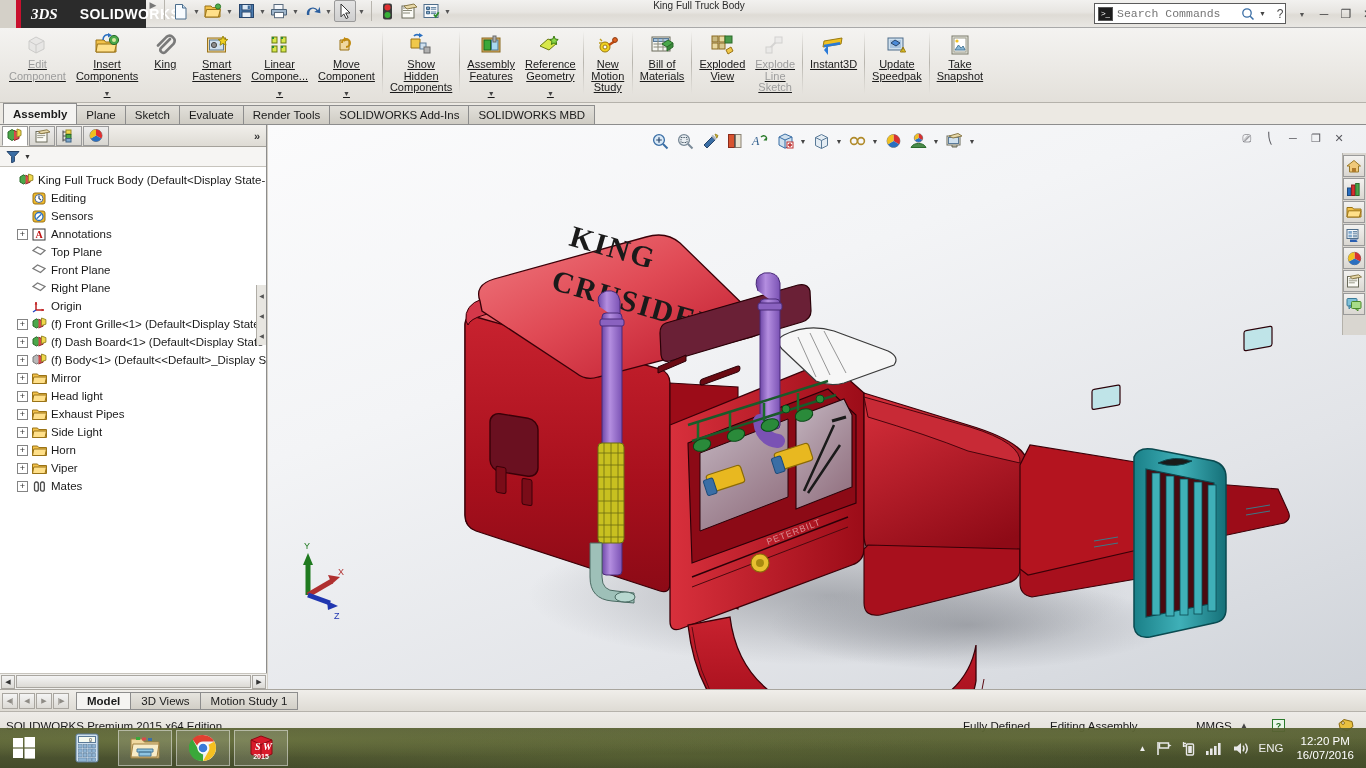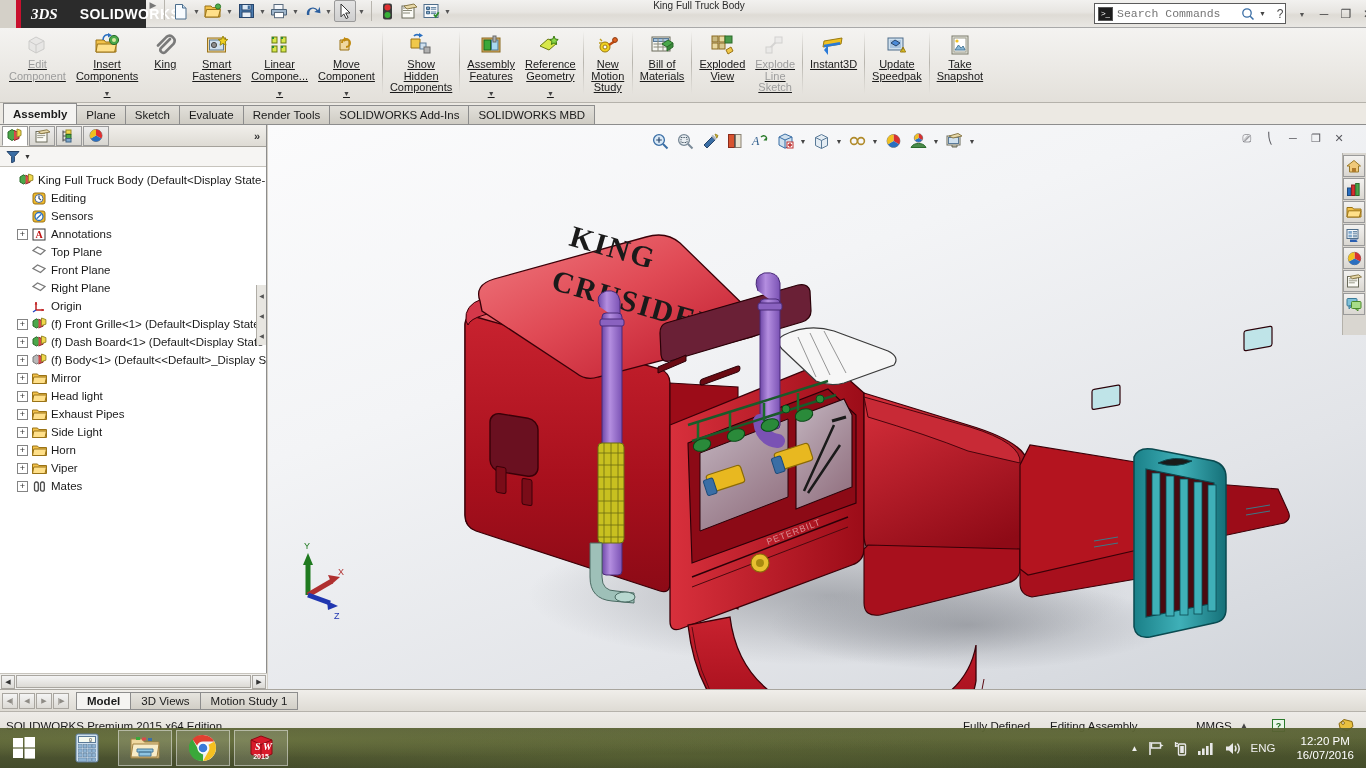--- a/index.html
+++ b/index.html
@@ -172,21 +172,21 @@
       radial-gradient(ellipse at 15% 30%, rgba(120,130,70,.55), transparent 45%),
       radial-gradient(ellipse at 48% 70%, rgba(96,106,54,.5), transparent 50%),
       radial-gradient(ellipse at 78% 25%, rgba(110,120,62,.45), transparent 45%),
       radial-gradient(ellipse at 92% 80%, rgba(70,80,40,.5), transparent 50%);
   }
   .startbtn{ width:48px;height:40px; display:flex;align-items:center;justify-content:center; position:relative; z-index:2;}
   .tbapp{ width:54px;height:36px; margin:0 2px; display:flex;align-items:center;justify-content:center; position:relative; z-index:2;}
   .tbapp.open{ border:1px solid rgba(255,255,255,.45); background:rgba(255,255,255,.14);}
   .tray{ position:absolute; right:0; top:0; height:40px; display:flex; align-items:center; gap:9px; padding-right:8px; z-index:2;}
   .tray .ti{ color:#f0f0f0; font-size:13px; display:flex; align-items:center;}
-  .clock{ color:#fff; font-size:11.5px; text-align:center; line-height:14px; padding:0 4px;margin-left:8px;}
+  .clock{ color:#fff; font-size:11.5px; text-align:center; line-height:14px; padding:0 4px;}
 </style>
 </head>
 <body>
 
 <div id="app">
 
   <div class="titlebar">
     <div class="sw-logo">
       <span class="ds">3DS</span>
       <span class="nm">SOLIDWORKS</span>

